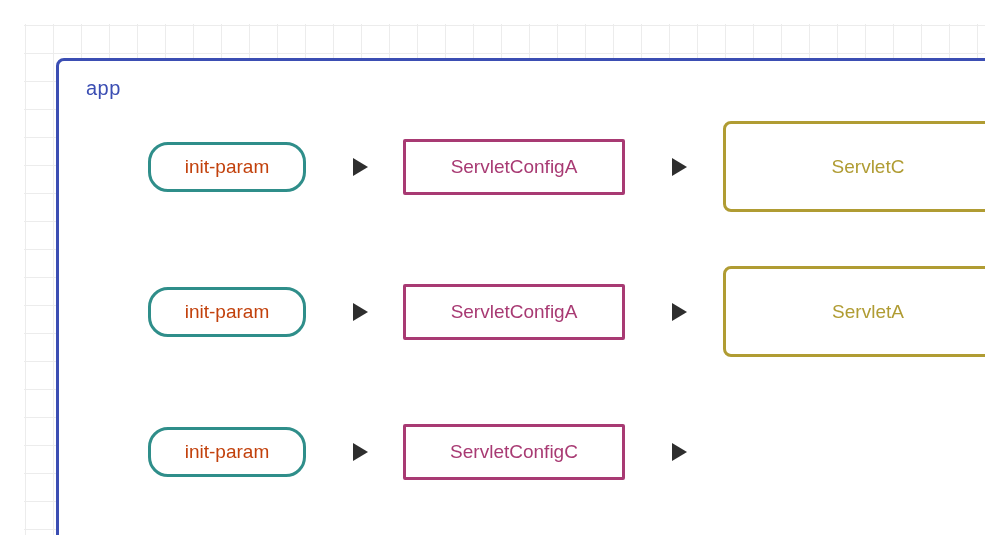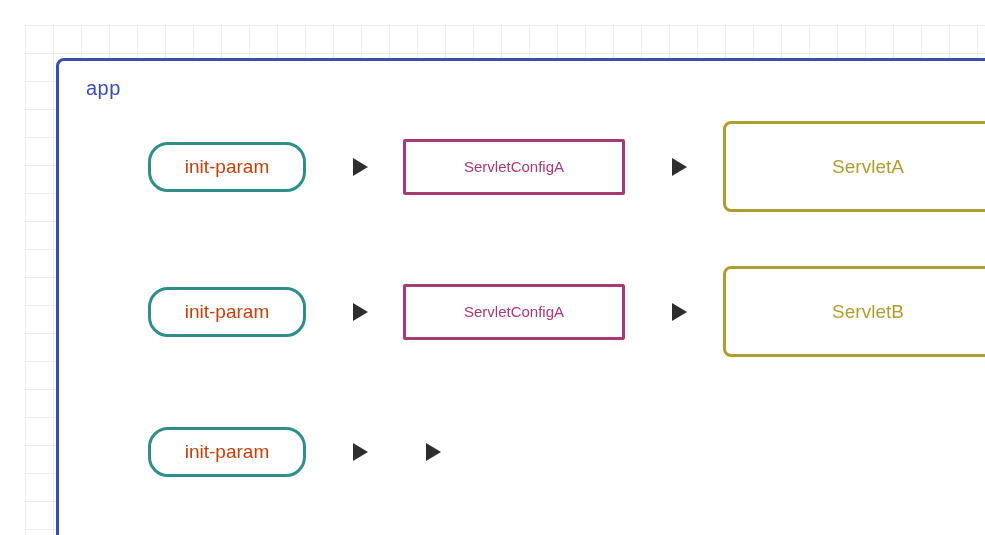--- a/index.html
+++ b/index.html
@@ -69,21 +69,21 @@
     flex: none;
   }
 
   .config-box {
     width: 222px;
     height: 56px;
     border: 3px solid #a83a73;
     border-radius: 2px;
     background: #ffffff;
     color: #a83a73;
-    font-size: 15px;
+    font-size: 19px;
     display: flex;
     align-items: center;
     justify-content: center;
     flex: none;
   }
 
   .servlet-box {
     width: 290px;
     height: 91px;
     border: 3px solid #b09c33;
@@ -135,50 +135,53 @@
       <span class="arrow-head"></span>
     </div>
     <div class="config-box">
       <span>ServletConfigA</span>
     </div>
     <div class="arrow arrow-b">
       <span class="arrow-line"></span>
       <span class="arrow-head"></span>
     </div>
     <div class="servlet-box">
-      <span>ServletA</span>
+      <span>ServletC</span>
     </div>
   </div>
 
   <div class="row row-1">
     <div class="pill">
       <span>init-param</span>
     </div>
     <div class="arrow arrow-a">
       <span class="arrow-line"></span>
       <span class="arrow-head"></span>
     </div>
     <div class="config-box">
       <span>ServletConfigA</span>
     </div>
     <div class="arrow arrow-b">
       <span class="arrow-line"></span>
       <span class="arrow-head"></span>
     </div>
     <div class="servlet-box">
-      <span>ServletB</span>
+      <span>ServletA</span>
     </div>
   </div>
 
   <div class="row row-2">
     <div class="pill">
       <span>init-param</span>
     </div>
     <div class="arrow arrow-a">
       <span class="arrow-line"></span>
       <span class="arrow-head"></span>
     </div>
+    <div class="config-box">
+      <span>ServletConfigC</span>
+    </div>
     <div class="arrow arrow-b">
       <span class="arrow-line"></span>
       <span class="arrow-head"></span>
     </div>
   </div>
 </div>
 
 </body></html>

